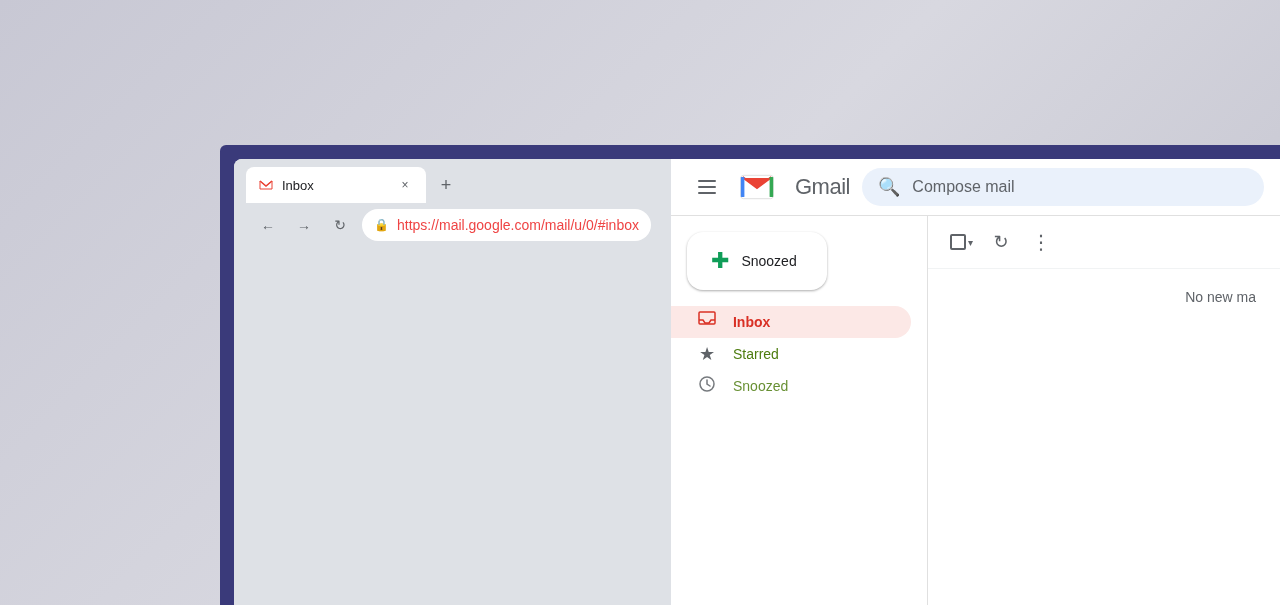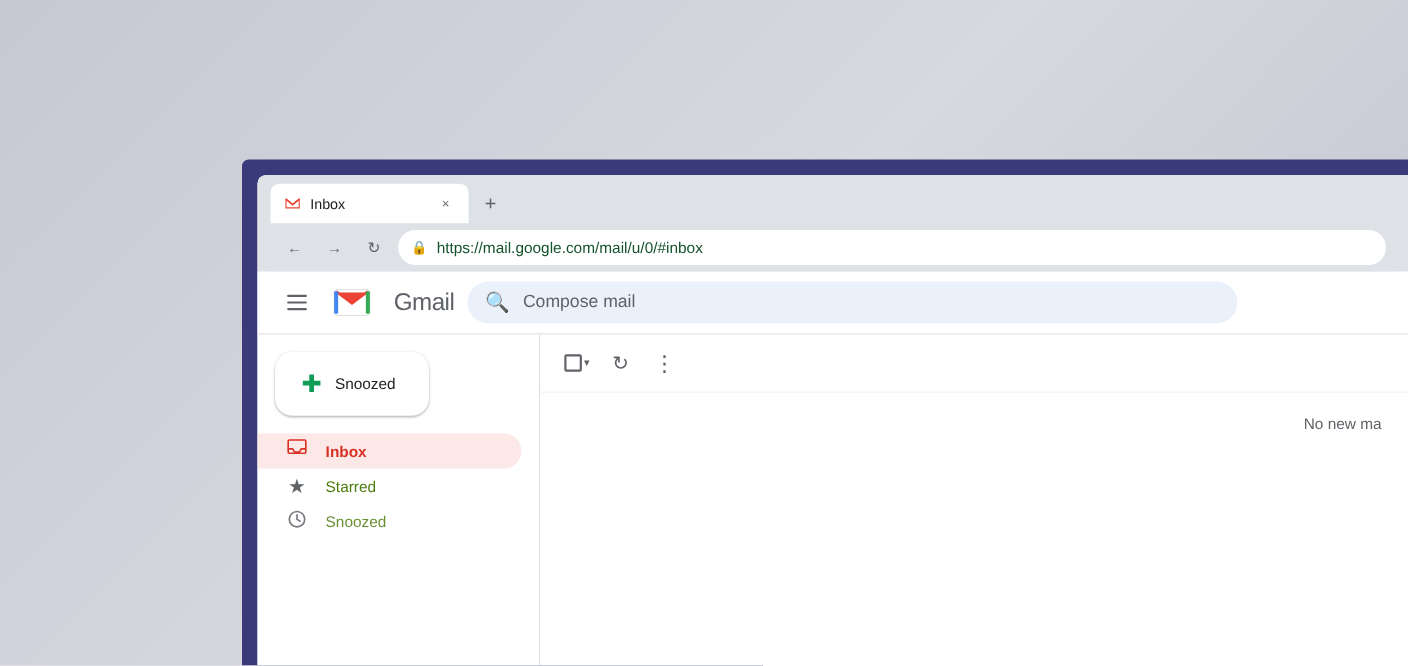--- a/index.html
+++ b/index.html
@@ -38,21 +38,21 @@
     }
 
     
     .browser-window {
       width: 100%;
       height: 100%;
       background: #f1f3f4;
       border-radius: 8px 0 0 0;
       overflow: hidden;
       display: flex;
-      flex-direction: column;
+      flex-direction: row;
     }
 
     
     .browser-chrome {
       background: #dee1e6;
       padding: 8px 12px 0 12px;
       display: flex;
       flex-direction: column;
     }
 
@@ -148,21 +148,21 @@
       height: 32px;
     }
 
     .lock-icon {
       font-size: 12px;
       color: #5f6368;
     }
 
     .address-text {
       font-size: 14px;
-      color: #14532d;
+      color: #ef4444;
     }
 
     
     .gmail-app {
       flex: 1;
       background: #ffffff;
       display: flex;
       flex-direction: column;
       overflow: hidden;
     }

